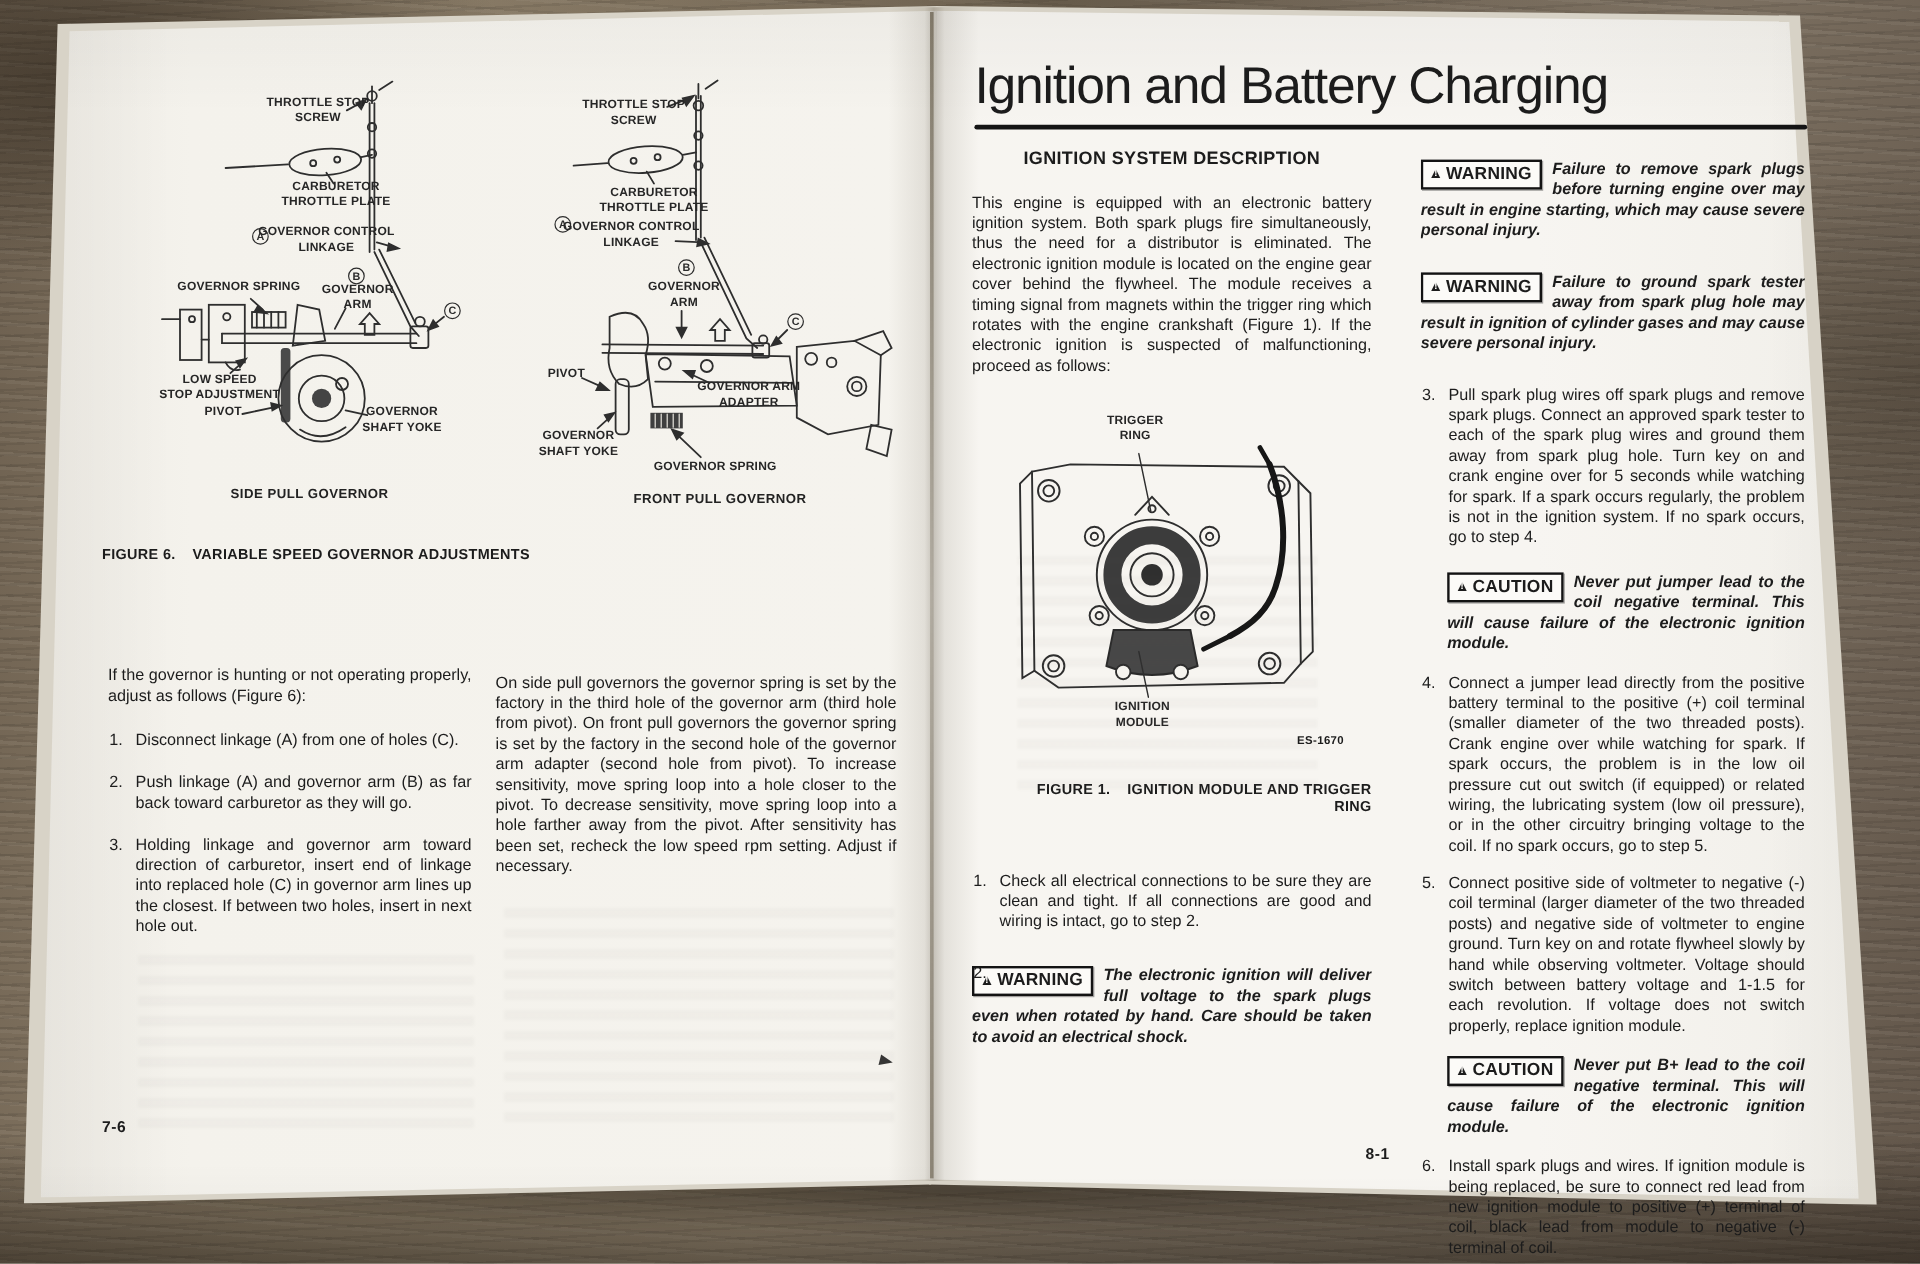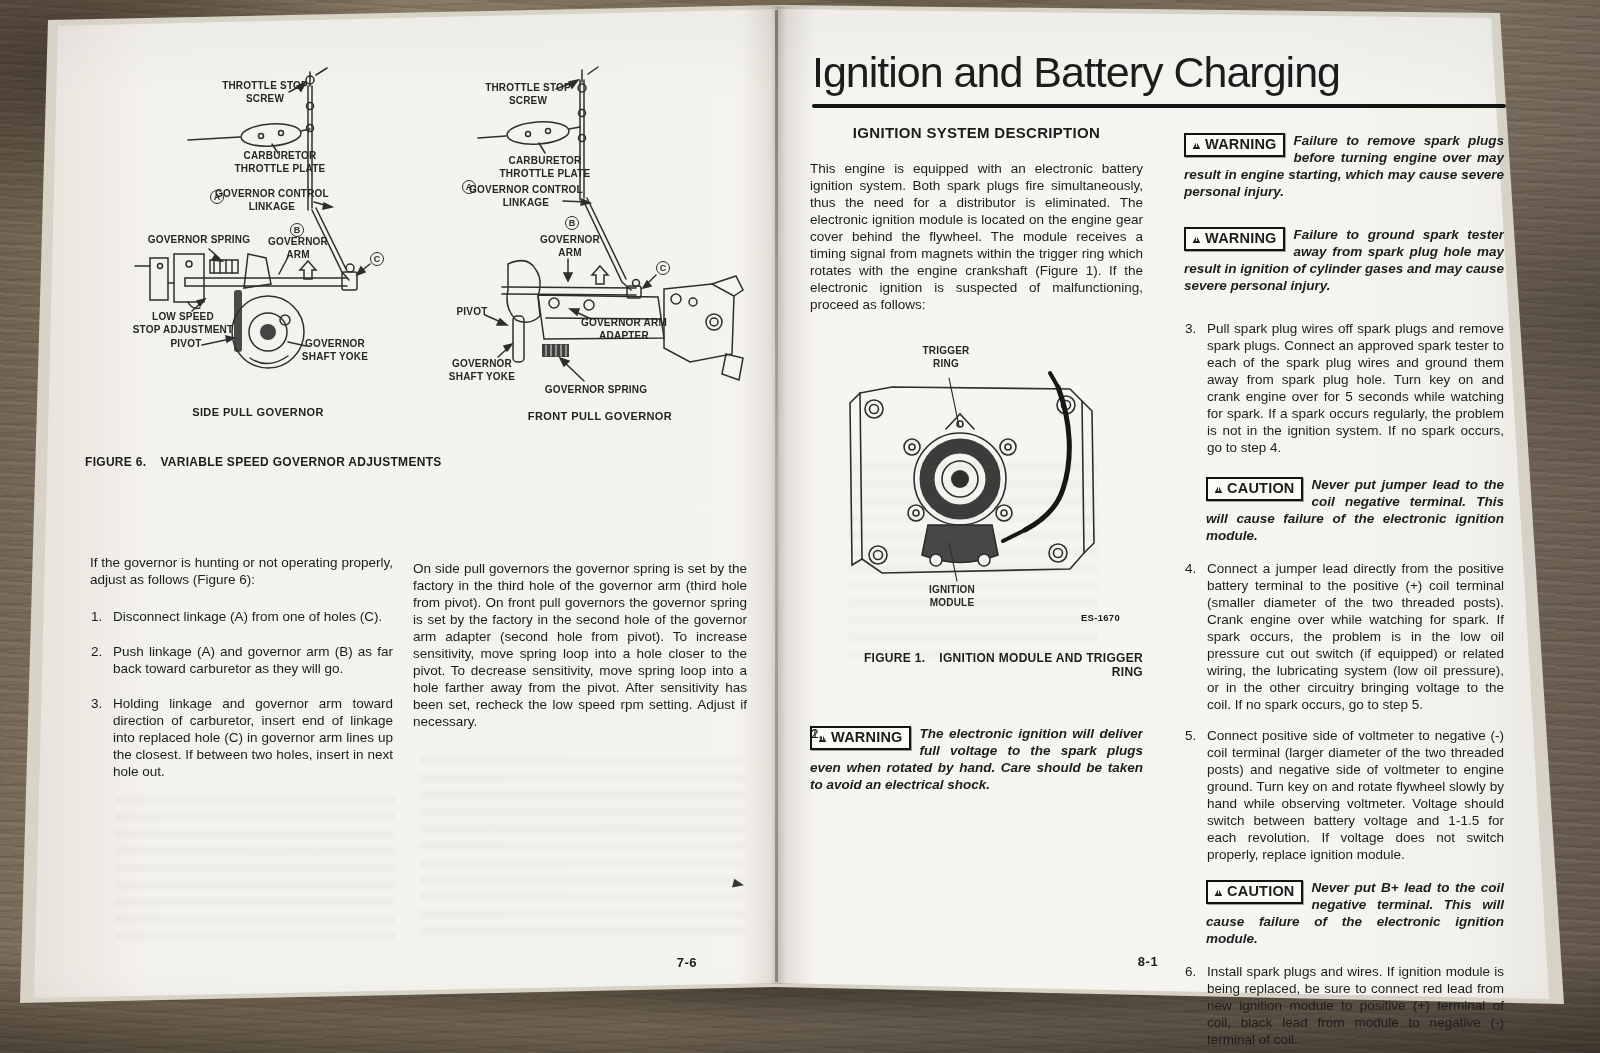--- a/index.html
+++ b/index.html
@@ -278,21 +278,21 @@
     </div>
   </div>
 
   <div class="bodytext" style="position:absolute;left:328px;top:530px;width:334px;">
     <p>On side pull governors the governor spring is set by the factory in the third hole of the governor arm (third hole from pivot). On front pull governors the governor spring is set by the factory in the second hole of the governor arm adapter (second hole from pivot). To increase sensitivity, move spring loop into a hole closer to the pivot. To decrease sensitivity, move spring loop into a hole farther away from the pivot. After sensitivity has been set, recheck the low speed rpm setting. Adjust if necessary.</p>
   </div>
 
   <div class="ghost" style="left:335px;top:720px;width:325px;height:185px;"></div>
   <div class="ghost" style="left:30px;top:760px;width:280px;height:150px;"></div>
   <span class="stray-mark"></span>
-  <div class="pageno" style="left:0;top:925px;width:612px;text-align:right;">7-6</div>
+  <div class="pageno" style="left:0;top:901px;width:612px;text-align:left;">7-6</div>
 </div>
 
 <div class="page-inner-right">
 
   <h1 class="rp-title">Ignition and Battery Charging</h1>
   <div class="title-rule"></div>
 
   <div class="rp-col1">
     <h2>IGNITION SYSTEM DESCRIPTION</h2>
     <p class="bodytext">This engine is equipped with an electronic battery ignition system. Both spark plugs fire simultaneously, thus the need for a distributor is eliminated. The electronic ignition module is located on the engine gear cover behind the flywheel. The module receives a timing signal from magnets within the trigger ring which rotates with the engine crankshaft (Figure 1). If the electronic ignition is suspected of malfunctioning, proceed as follows:</p>
@@ -341,20 +341,21 @@
 MODULE</div>
       <div class="es-code">ES-1670</div>
     </div>
 
     <div class="figcap" style="margin:22px 0 0 24px;text-align:right;">
       <span class="cap-num">FIGURE 1.</span><span>IGNITION MODULE AND TRIGGER RING</span>
     </div>
 
     <div class="li bodytext mt46">
       <span class="num">1.</span>
+      <span>Check all electrical connections to be sure they are clean and tight. If all connections are good and wiring is intact, go to step 2.</span>
     </div>
     <div class="li bodytext mt26">
       <span class="num">2.</span>
     </div>
 
     <div class="warn mt28">
       <span class="warnbox"><span class="tri"><span>▲</span><i>!</i></span><span>WARNING</span></span>
       <span class="warntext">The electronic ignition will deliver full voltage to the spark plugs even when rotated by hand. Care should be taken to avoid an electrical shock.</span>
     </div>
   </div>

